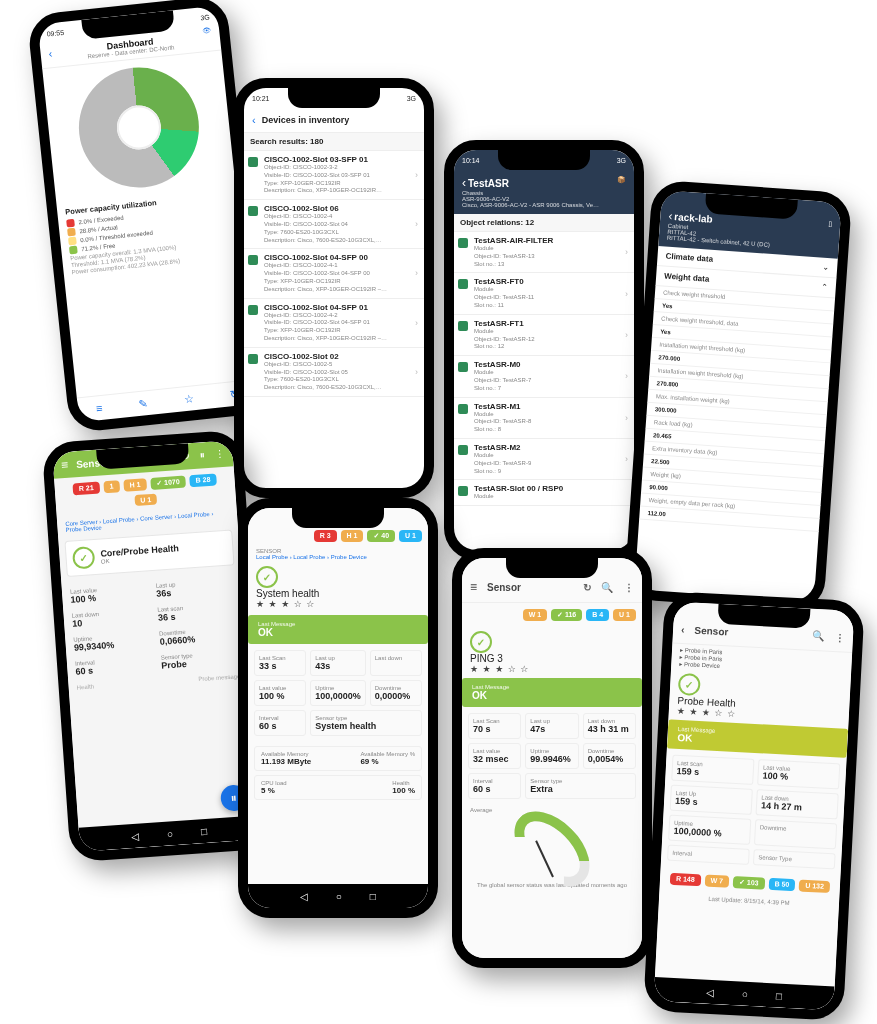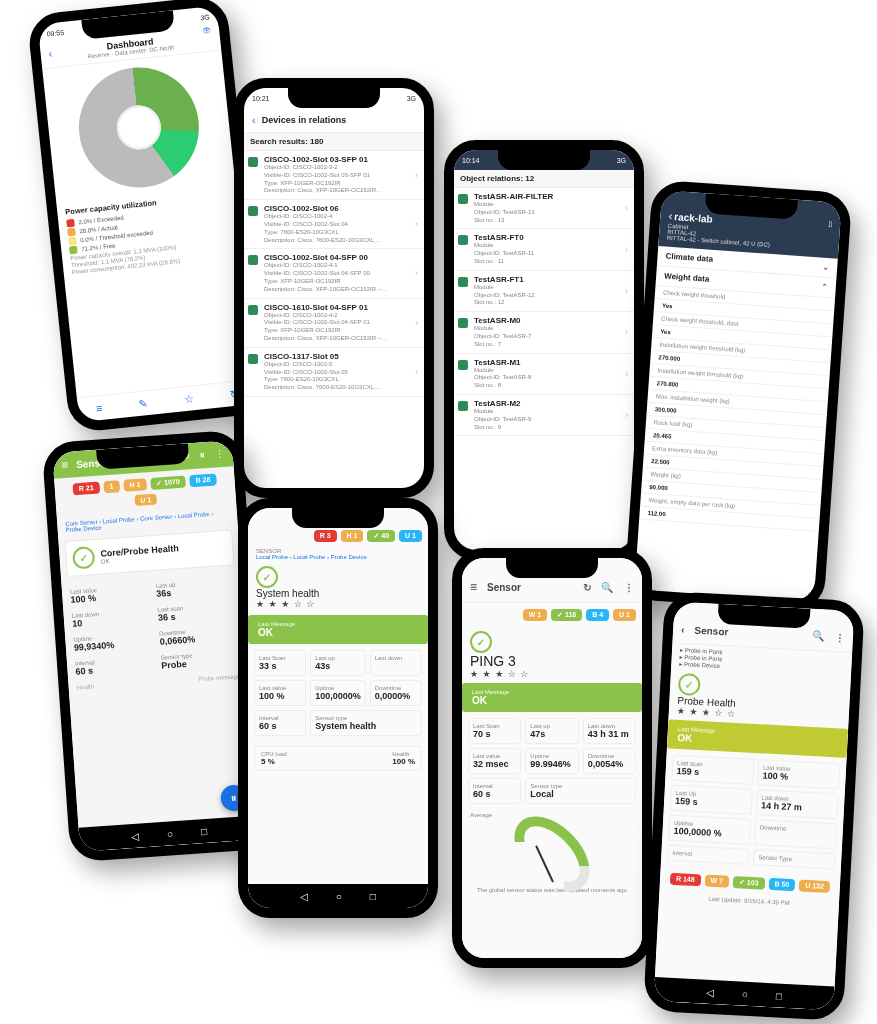--- a/index.html
+++ b/index.html
@@ -157,21 +157,21 @@
   <div class="phone" style="left:234px; top:78px;">
     <div class="frame">
       <div class="notch"></div>
       <div class="screen">
         <div class="statusbar">
             <span>10:21</span>
             <span>3G</span>
           </div>
         <div class="hdr-left">
           <span class="back">‹</span>
-          <span class="title">Devices in relations</span>
+          <span class="title">Devices in inventory</span>
         </div>
         <div class="section-label">Search results: 180</div>
 
         <div class="row withic">
             <span class="iconsq"></span>
             <div class="rtitle">CISCO-1002-Slot 03-SFP 01</div>
             <div class="rsub">Object-ID: CISCO-1002-3-2</div>
             <div class="rsub">Visible-ID: CISCO-1002-Slot 03-SFP 01</div>
             <div class="rsub">Type: XFP-10GER-OC192IR</div>
             <div class="rsub">Description: Cisco, XFP-10GER-OC192IR…</div>
@@ -190,48 +190,56 @@
             <span class="iconsq"></span>
             <div class="rtitle">CISCO-1002-Slot 04-SFP 00</div>
             <div class="rsub">Object-ID: CISCO-1002-4-1</div>
             <div class="rsub">Visible-ID: CISCO-1002-Slot 04-SFP 00</div>
             <div class="rsub">Type: XFP-10GER-OC192IR</div>
             <div class="rsub">Description: Cisco, XFP-10GER-OC192IR –…</div>
             <span class="chev">›</span>
           </div>
         <div class="row withic">
             <span class="iconsq"></span>
-            <div class="rtitle">CISCO-1610-Slot 04-SFP 01</div>
+            <div class="rtitle">CISCO-1002-Slot 04-SFP 01</div>
             <div class="rsub">Object-ID: CISCO-1002-4-2</div>
             <div class="rsub">Visible-ID: CISCO-1002-Slot 04-SFP 01</div>
             <div class="rsub">Type: XFP-10GER-OC192IR</div>
             <div class="rsub">Description: Cisco, XFP-10GER-OC192IR –…</div>
             <span class="chev">›</span>
           </div>
         <div class="row withic">
             <span class="iconsq"></span>
-            <div class="rtitle">CISCO-1317-Slot 05</div>
+            <div class="rtitle">CISCO-1002-Slot 02</div>
             <div class="rsub">Object-ID: CISCO-1002-5</div>
             <div class="rsub">Visible-ID: CISCO-1002-Slot 05</div>
             <div class="rsub">Type: 7600-ES20-10G3CXL</div>
             <div class="rsub">Description: Cisco, 7600-ES20-10G3CXL,…</div>
             <span class="chev">›</span>
           </div>
       </div>
     </div>
   </div>
 
   <div class="phone" style="left:444px; top:140px;">
     <div class="frame">
       <div class="notch"></div>
       <div class="screen">
         <div class="statusbar dark">
             <span>10:14</span>
             <span>3G</span>
           </div>
+        <div class="darkhdr">
+          <span style="font-size:12px">‹</span>
+          <span class="title">TestASR</span>
+          <span style="float:right">📦</span>
+          <span class="sub">Chassis</span>
+          <span class="sub">ASR-9006-AC-V2</span>
+          <span class="sub">Cisco, ASR-9006-AC-V2 - ASR 9006 Chassis, Ve…</span>
+        </div>
         <div class="section-label">Object relations: 12</div>
         <div class="row withic">
             <span class="iconsq"></span>
             <div class="rtitle">TestASR-AIR-FILTER</div>
             <div class="rsub">Module</div>
             <div class="rsub">Object-ID: TestASR-13</div>
             <div class="rsub">Slot no.: 13</div>
             <span class="chev">›</span>
           </div>
         <div class="row withic">
@@ -266,20 +274,25 @@
             <div class="rsub">Slot no.: 8</div>
             <span class="chev">›</span>
           </div>
         <div class="row withic">
             <span class="iconsq"></span>
             <div class="rtitle">TestASR-M2</div>
             <div class="rsub">Module</div>
             <div class="rsub">Object-ID: TestASR-9</div>
             <div class="rsub">Slot no.: 9</div>
             <span class="chev">›</span>
+          </div>
+        <div class="row withic">
+            <span class="iconsq"></span>
+            <div class="rtitle">TestASR-Slot 00 / RSP0</div>
+            <div class="rsub">Module</div>
           </div>
       </div>
     </div>
   </div>
 
   <div class="phone" style="left:638px; top:186px; transform:rotate(4deg);">
     <div class="frame">
       <div class="notch"></div>
       <div class="screen">
         <div class="darkhdr" style="padding-top:18px">
@@ -487,20 +500,30 @@
               <div class="k">Downtime</div>
               <div class="v">0,0000%</div>
             </div>
           <div class="kv">
               <div class="k">Interval</div>
               <div class="v">60 s</div>
             </div>
           <div class="kv" style="grid-column:span 2">
               <div class="k">Sensor type</div>
               <div class="v">System health</div>
+            </div>
+        </div>
+        <div class="tinybox">
+          <div>
+              <div class="k">Available Memory</div>
+              <div class="v">11.193 MByte</div>
+            </div>
+          <div>
+              <div class="k">Available Memory %</div>
+              <div class="v">69 %</div>
             </div>
         </div>
         <div class="tinybox">
           <div>
               <div class="k">CPU load</div>
               <div class="v">5 %</div>
             </div>
           <div>
               <div class="k">Health</div>
               <div class="v">100 %</div>
@@ -530,21 +553,21 @@
             </span>
         </div>
         <div class="pills" style="justify-content:flex-end">
           <span class="pill" style="background:#f0ad4e">W 1</span>
           <span class="pill" style="background:#8bc34a">✓ 116</span>
           <span class="pill" style="background:#29b6f6">B 4</span>
           <span class="pill" style="background:#f0ad4e">U 1</span>
         </div>
         <div class="cardhd" style="padding:4px 8px"><span class="statusdot">✓</span>
           <div>
-              <div class="name" style="font-size:14px">PING 3</div>
+              <div class="name" style="font-size:10px">PING 3</div>
           <div class="stars">★ ★ ★ ☆ ☆</div>
             </div>
         </div>
         <div class="okbar" style="margin:0">
           <div class="lbl">Last Message</div>
             <div class="val">OK</div>
         </div>
         <div class="kvgrid three">
           <div class="kv">
               <div class="k">Last Scan</div>
@@ -569,21 +592,21 @@
           <div class="kv">
               <div class="k">Downtime</div>
               <div class="v">0,0054%</div>
             </div>
           <div class="kv">
               <div class="k">Interval</div>
               <div class="v">60 s</div>
             </div>
           <div class="kv" style="grid-column:span 2">
               <div class="k">Sensor type</div>
-              <div class="v">Local</div>
+              <div class="v">Extra</div>
             </div>
         </div>
         <div style="padding:2px 8px;font-size:6px;color:#888">Average</div>
         <div class="gauge">
             <div class="arc"></div>
             <div class="arc2"></div>
             <div class="needle"></div>
           </div>
         <div class="footnote">The global sensor status was last updated moments ago</div>
       </div>

